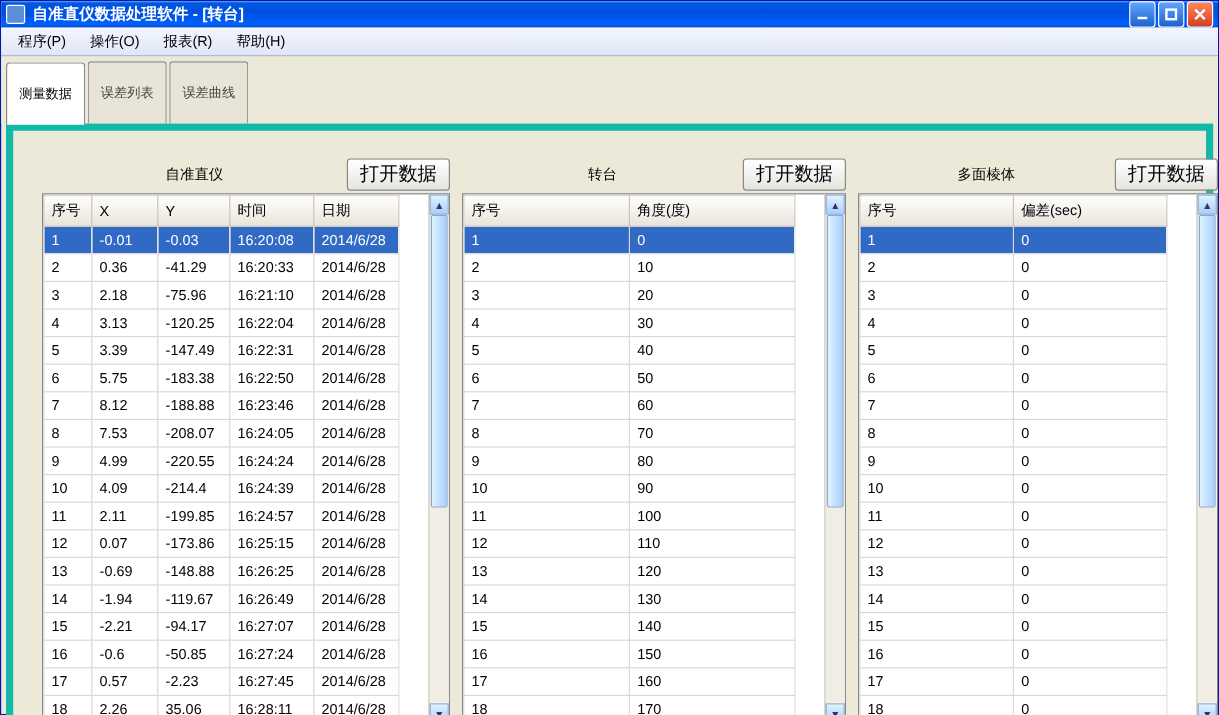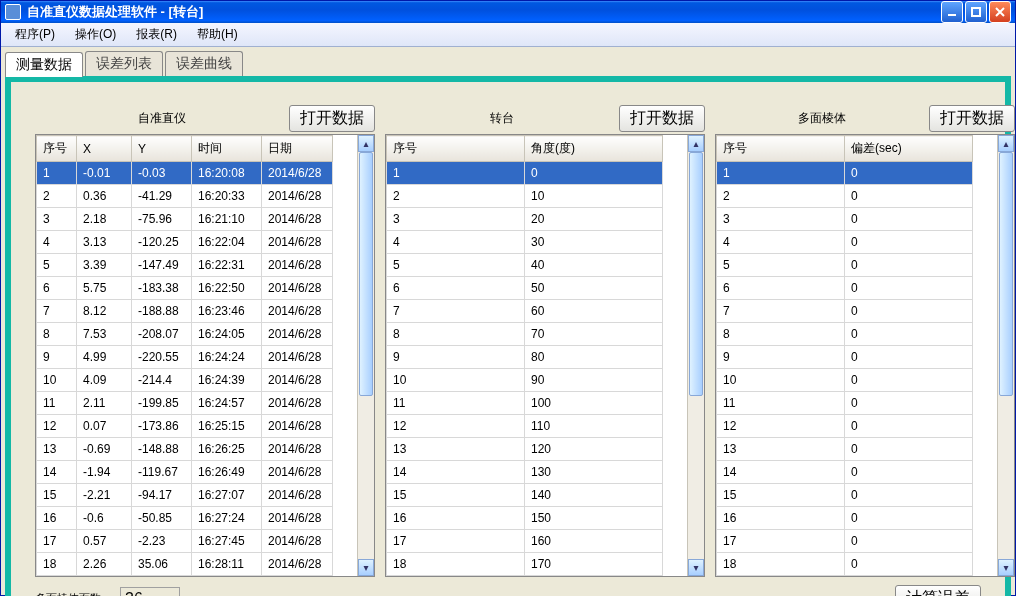--- a/index.html
+++ b/index.html
@@ -64,28 +64,28 @@
   color: #000;
   text-align: right;
 }
 
 .tabstrip {
   display: flex;
   padding: 4px 4px 0 4px;
   background: #ece9d8;
 }
 .tab {
-  padding: 3px 10px;
+  padding: 18px 10px;
   border: 1px solid #888;
   border-bottom: none;
   background: #f5f5f0;
   margin-right: 2px;
   border-radius: 3px 3px 0 0;
   cursor: pointer;
-  font-size: 14px;
+  font-size: 11px;
 }
 .tab.active {
   background: #fff;
   position: relative;
   top: 1px;
 }
 .tab:not(.active) { background: #e8e4d8; color: #444; }
 
 .content {
   flex: 1;

